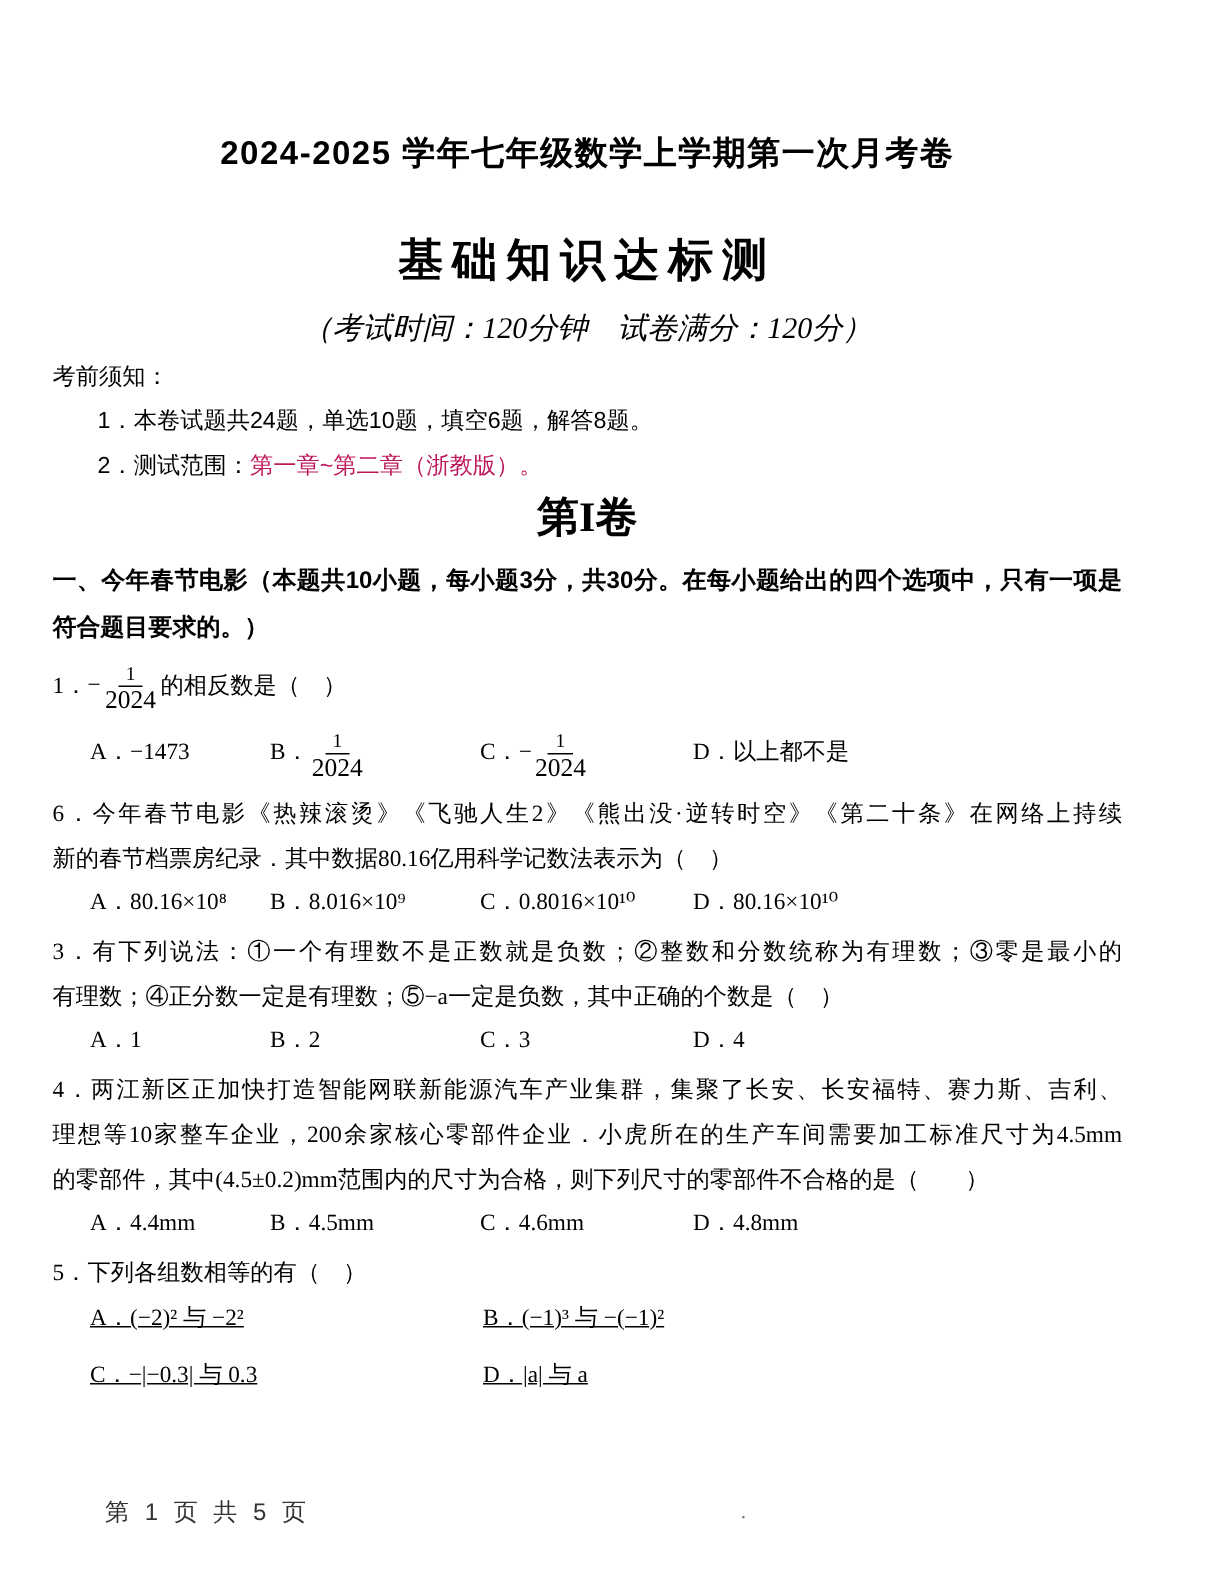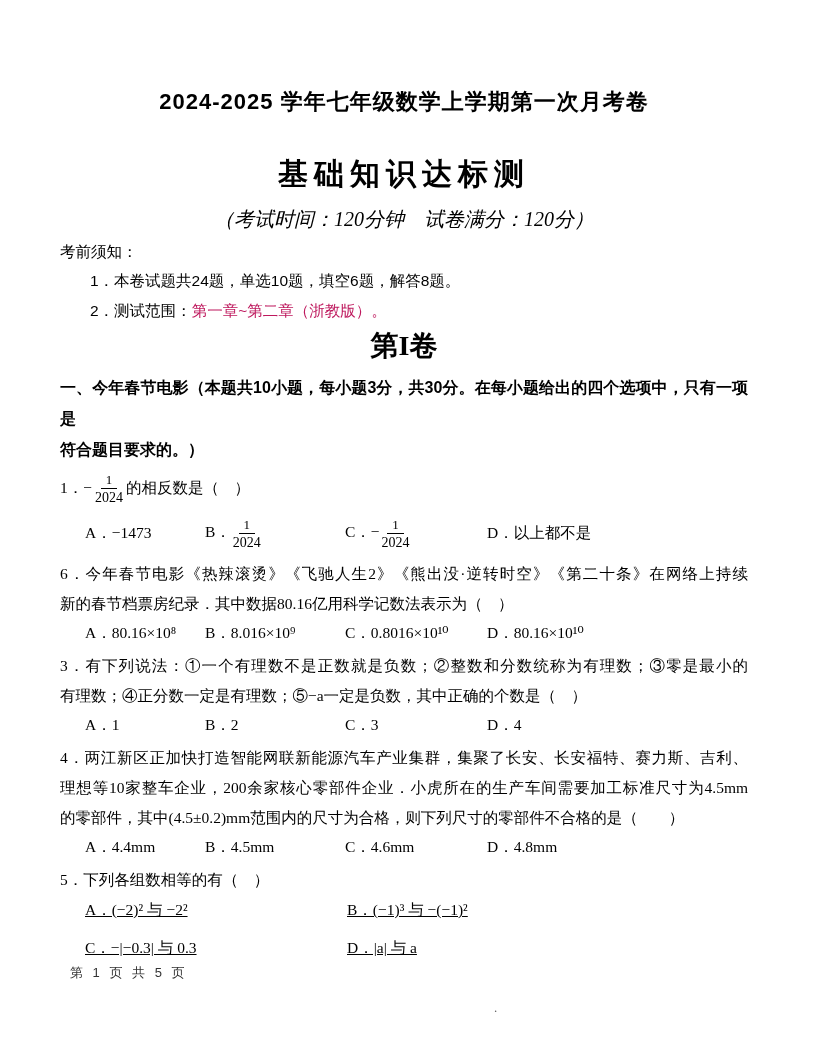--- a/index.html
+++ b/index.html
@@ -2,21 +2,21 @@
 <html><head>
 <meta charset="utf-8">
 <style>
   html,body{margin:0;padding:0;}
   body{
     width:816px;height:1056px;
     background:#ffffff;color:#000;
     font-family:"Liberation Serif","DejaVu Serif",serif;
     position:relative;overflow:hidden;
   }
-  .page{padding:88px 68px 0 60px;}
+  .page{padding:88px 68px 0 35px;}
 
   .course-title{
     font-family:"Liberation Sans","DejaVu Sans",sans-serif;
     font-weight:700;font-size:22px;line-height:28px;
     text-align:center;letter-spacing:1px;
   }
   .paper-title{
     margin-top:38px;
     font-family:"Liberation Sans","DejaVu Sans",sans-serif;
     font-weight:700;font-size:30px;line-height:40px;
@@ -54,39 +54,39 @@
   .q1stem{height:46px;display:flex;align-items:center;}
 
   .frac{
     display:inline-flex;flex-direction:column;align-items:center;
     vertical-align:middle;margin:0 3px;
   }
   .frac .fnum{
     display:block;font-size:13px;line-height:17px;
     padding:0 5px;border-bottom:1px solid #000;text-align:center;
   }
-  .frac .fden{display:block;font-size:14px;line-height:17px;}
+  .frac .fden{display:block;font-size:17px;line-height:17px;}
 
   .opts{display:flex;margin-left:25px;line-height:28px;}
   .opts4 .opt:nth-child(1){width:120px;}
   .opts4 .opt:nth-child(2){width:140px;}
   .opts4 .opt:nth-child(3){width:142px;}
   .opts4 .opt:nth-child(4){flex:1;}
   .q1opts{align-items:center;min-height:44px;}
   .opt .frac{margin:0 2px;}
 
   .opts2{
     display:grid;grid-template-columns:262px 1fr;
     margin-left:25px;row-gap:8px;line-height:30px;text-decoration:underline;
   }
 
   .footer{
-    position:absolute;left:70px;top:964px;
+    position:absolute;left:70px;top:998px;
     font-family:"Liberation Sans","DejaVu Sans",sans-serif;
-    font-size:13px;letter-spacing:3px;color:#333;
+    font-size:16px;letter-spacing:3px;color:#333;
   }
   .stray-dot{
     position:absolute;left:494px;top:1000px;
     font-size:13px;color:#666;
   }
 </style>
 </head>
 <body>
 
 <div class="page">

